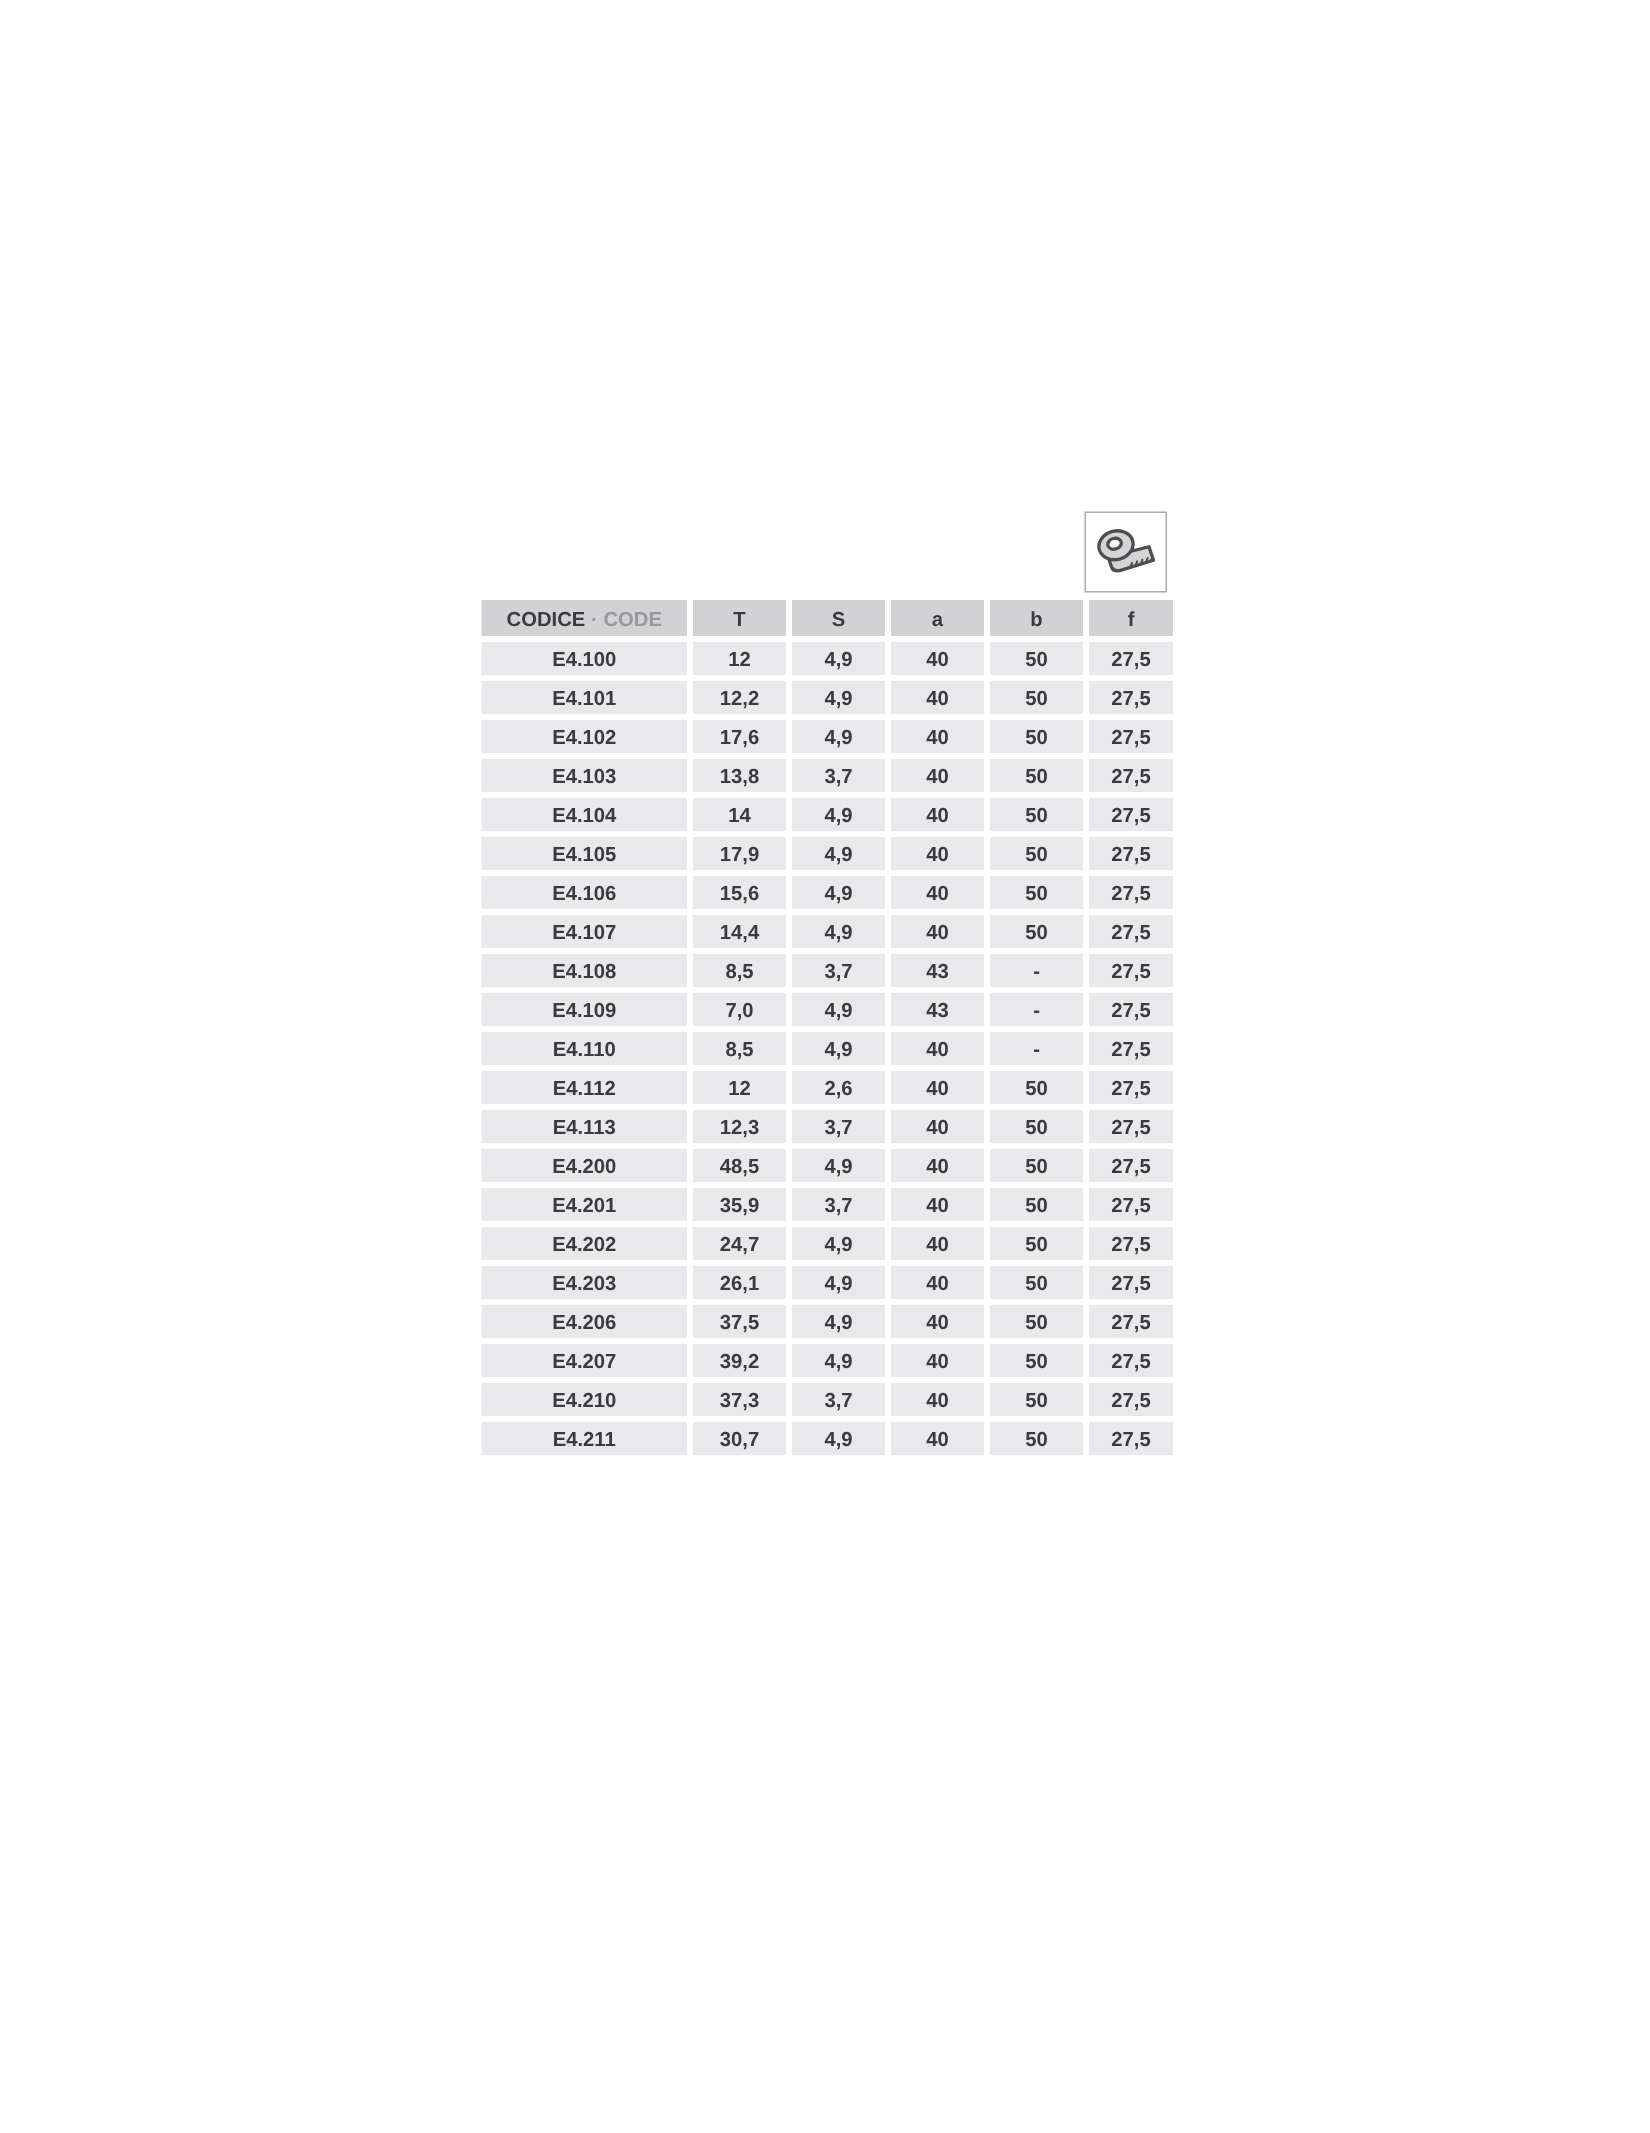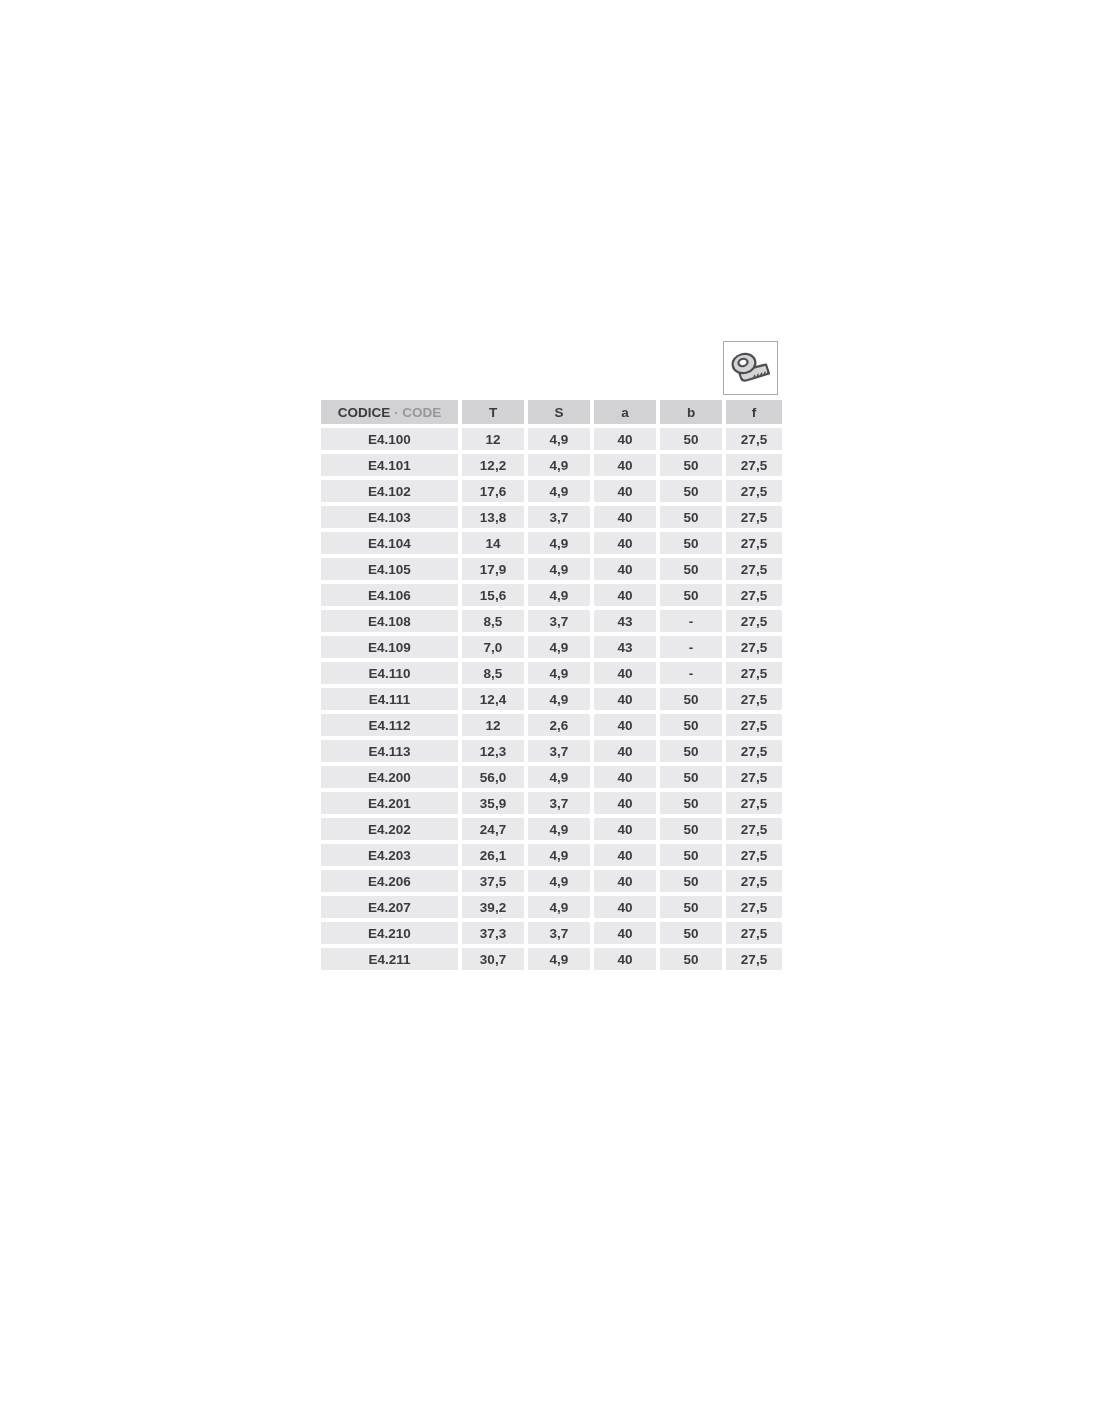--- a/index.html
+++ b/index.html
@@ -162,20 +162,28 @@
         </tr>
         <tr>
           <td>E4.106</td>
           <td>15,6</td>
           <td>4,9</td>
           <td>40</td>
           <td>50</td>
           <td>27,5</td>
         </tr>
         <tr>
+          <td>E4.107</td>
+          <td>14,4</td>
+          <td>4,9</td>
+          <td>40</td>
+          <td>50</td>
+          <td>27,5</td>
+        </tr>
+        <tr>
           <td>E4.108</td>
           <td>8,5</td>
           <td>3,7</td>
           <td>43</td>
           <td>-</td>
           <td>27,5</td>
         </tr>
         <tr>
           <td>E4.109</td>
           <td>7,0</td>
@@ -183,49 +191,41 @@
           <td>43</td>
           <td>-</td>
           <td>27,5</td>
         </tr>
         <tr>
           <td>E4.110</td>
           <td>8,5</td>
           <td>4,9</td>
           <td>40</td>
           <td>-</td>
-          <td>27,5</td>
-        </tr>
-        <tr>
-          <td>E4.111</td>
-          <td>12,4</td>
-          <td>4,9</td>
-          <td>40</td>
-          <td>50</td>
           <td>27,5</td>
         </tr>
         <tr>
           <td>E4.112</td>
           <td>12</td>
           <td>2,6</td>
           <td>40</td>
           <td>50</td>
           <td>27,5</td>
         </tr>
         <tr>
           <td>E4.113</td>
           <td>12,3</td>
           <td>3,7</td>
           <td>40</td>
           <td>50</td>
           <td>27,5</td>
         </tr>
         <tr>
           <td>E4.200</td>
-          <td>56,0</td>
+          <td>48,5</td>
           <td>4,9</td>
           <td>40</td>
           <td>50</td>
           <td>27,5</td>
         </tr>
         <tr>
           <td>E4.201</td>
           <td>35,9</td>
           <td>3,7</td>
           <td>40</td>

